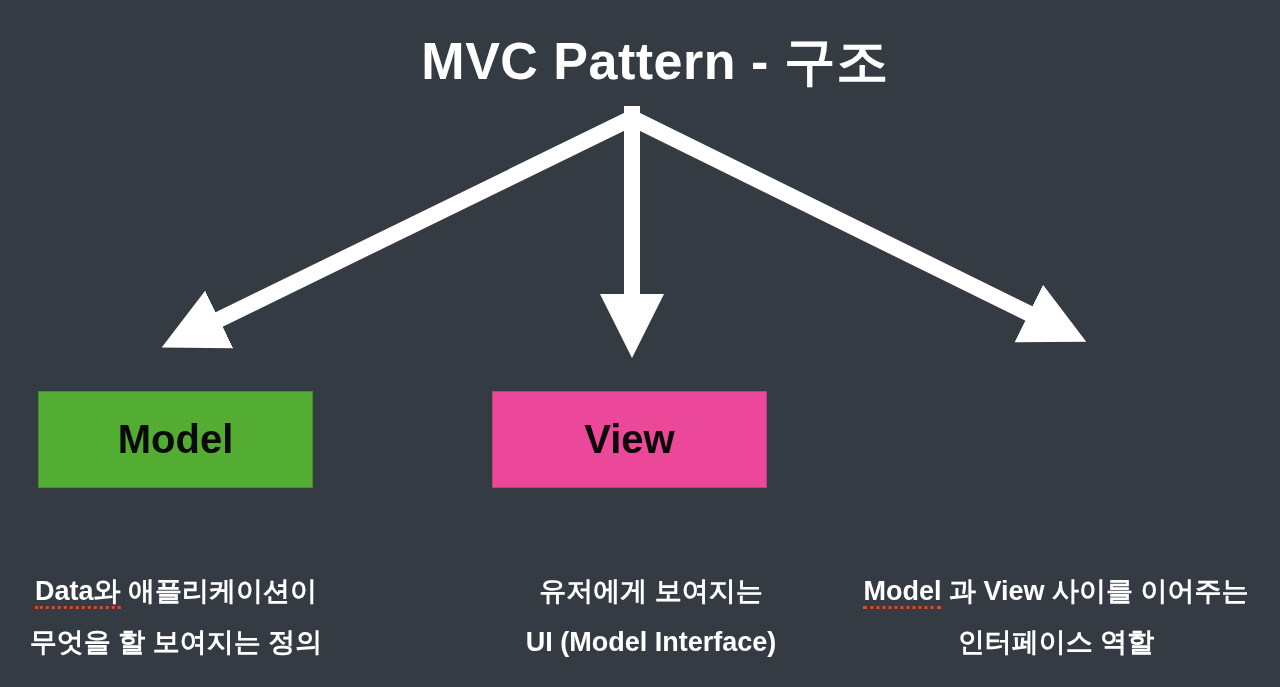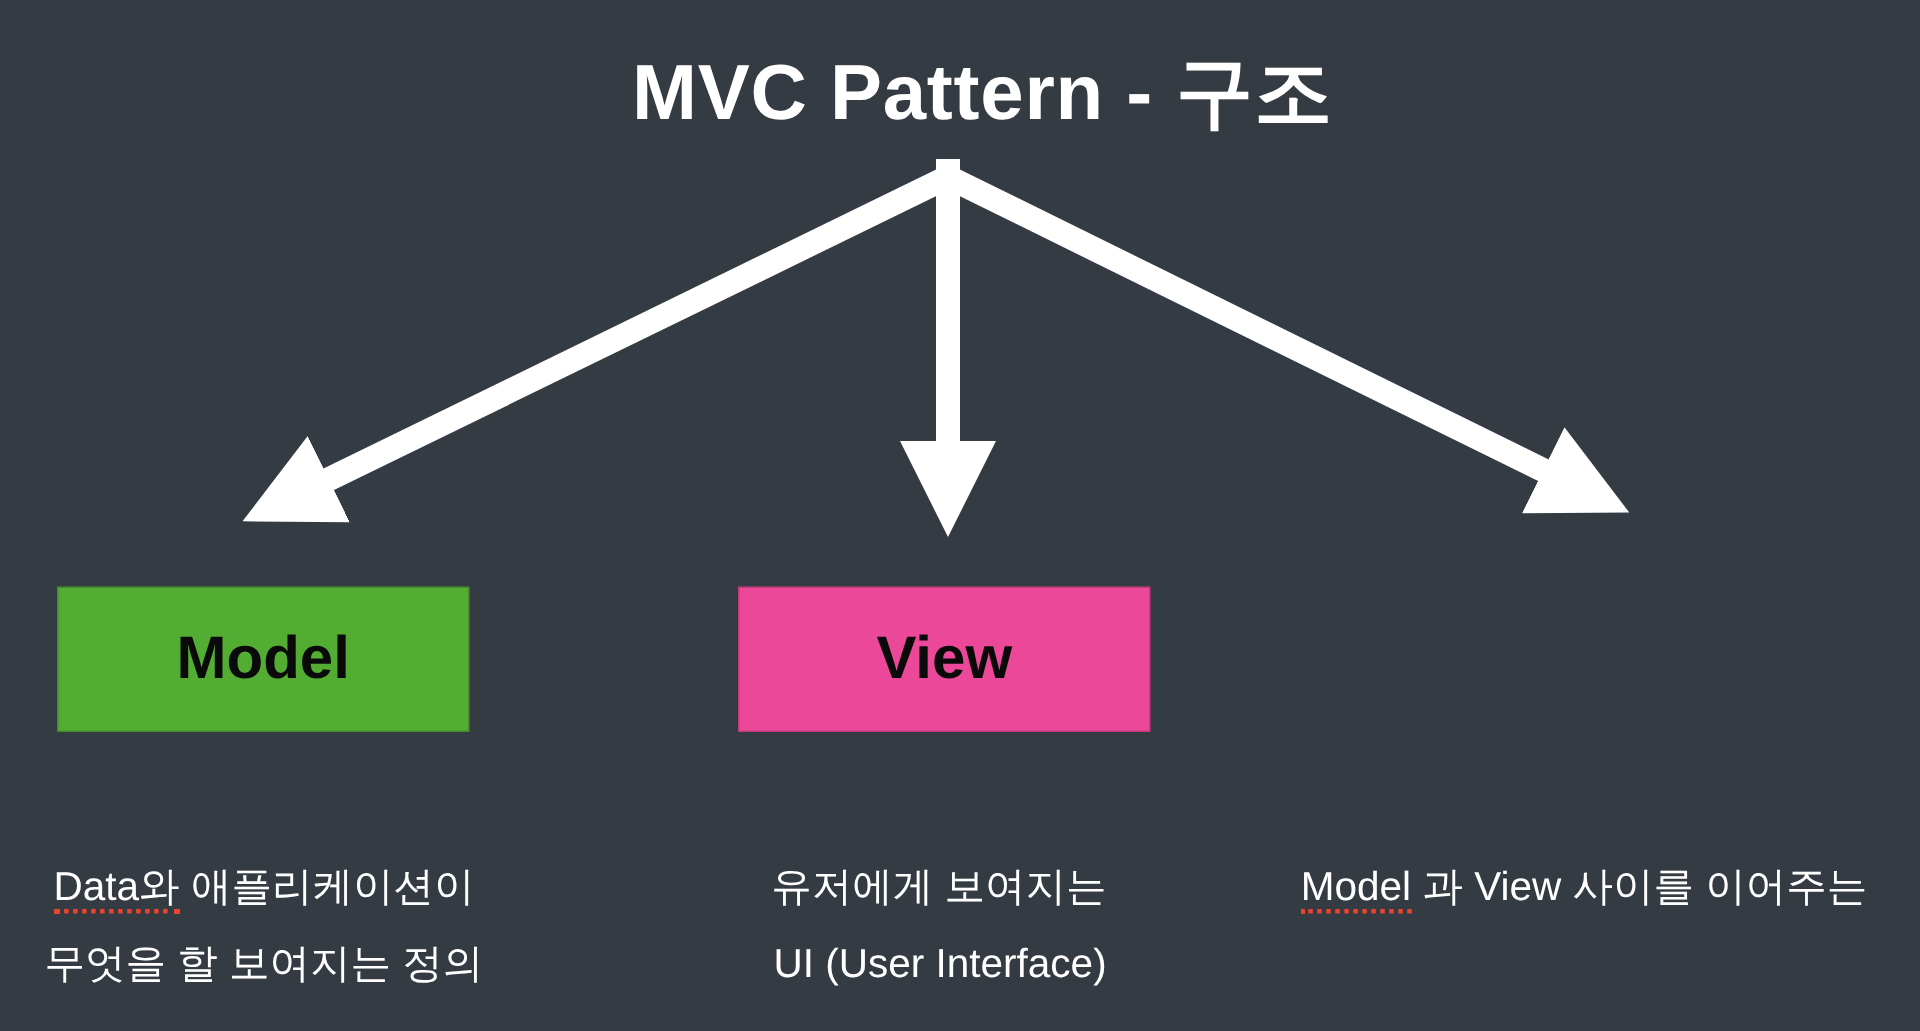--- a/index.html
+++ b/index.html
@@ -51,26 +51,26 @@
   .box-model      { left: 38px;  background: #53ad33; }
   .box-view       { left: 492px; background: #ec4899; }
   .box-controller { left: 947px; background: #ecba43; }
   .caption {
     position: absolute;
     top: 566px;
     transform: translateX(-50%);
     text-align: center;
     color: #ffffff;
     font-size: 27px;
-    font-weight: 400;
+    font-weight: 700;
     line-height: 51px;
     white-space: nowrap;
   }
   .caption-model      { left: 176px; }
-  .caption-view       { left: 626px; text-align: right; }
+  .caption-view       { left: 651px; }
   .caption-controller { left: 1056px; text-align: center; }
   .seg { white-space: pre; }
   .seg-underlined {
     border-bottom: 3px dotted #e8442e;
     padding-bottom: 0px;
   }
 </style>
 </head>
 <body>
 
@@ -100,22 +100,23 @@
     <div class="cap-line">
       <span class="seg seg-underlined">Data와</span><span class="seg"> 애플리케이션이</span>
     </div>
     <div class="cap-line">무엇을 할 보여지는 정의</div>
   </div>
 
   <div class="caption caption-view">
     <div class="cap-line">
       <span class="seg">유저에게 보여지는</span>
     </div>
-    <div class="cap-line">UI (User Interface)</div>
+    <div class="cap-line">UI (Model Interface)</div>
   </div>
 
   <div class="caption caption-controller">
     <div class="cap-line">
       <span class="seg seg-underlined">Model</span><span class="seg"> 과 View 사이를 이어주는</span>
     </div>
+    <div class="cap-line">인터페이스 역할</div>
   </div>
 
 </div>
 
 </body></html>

